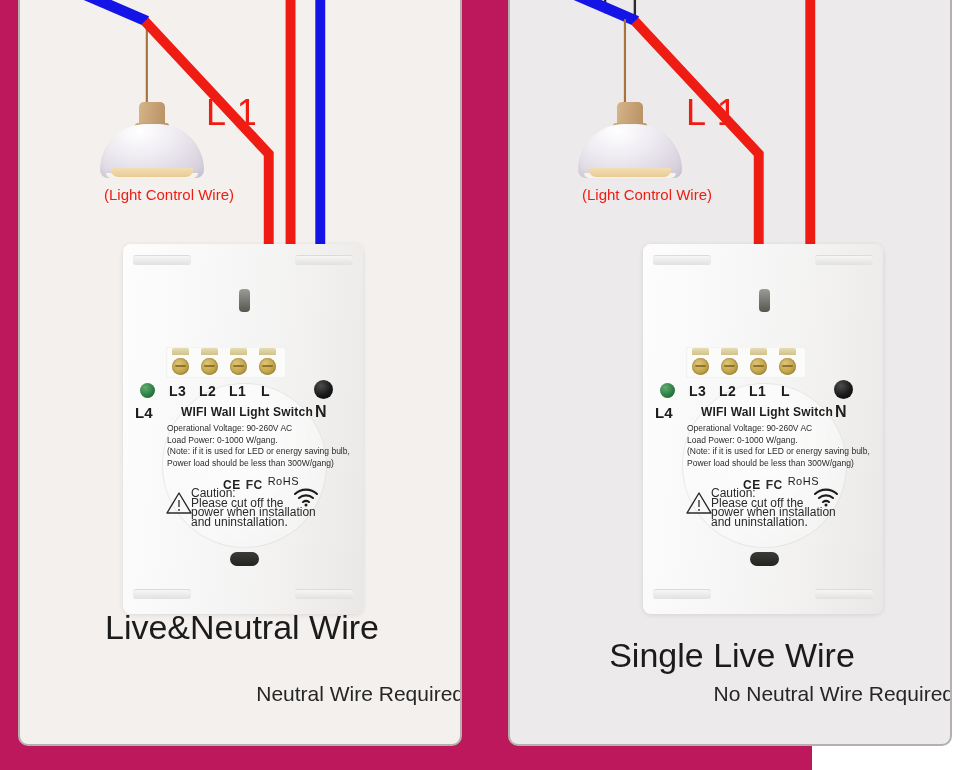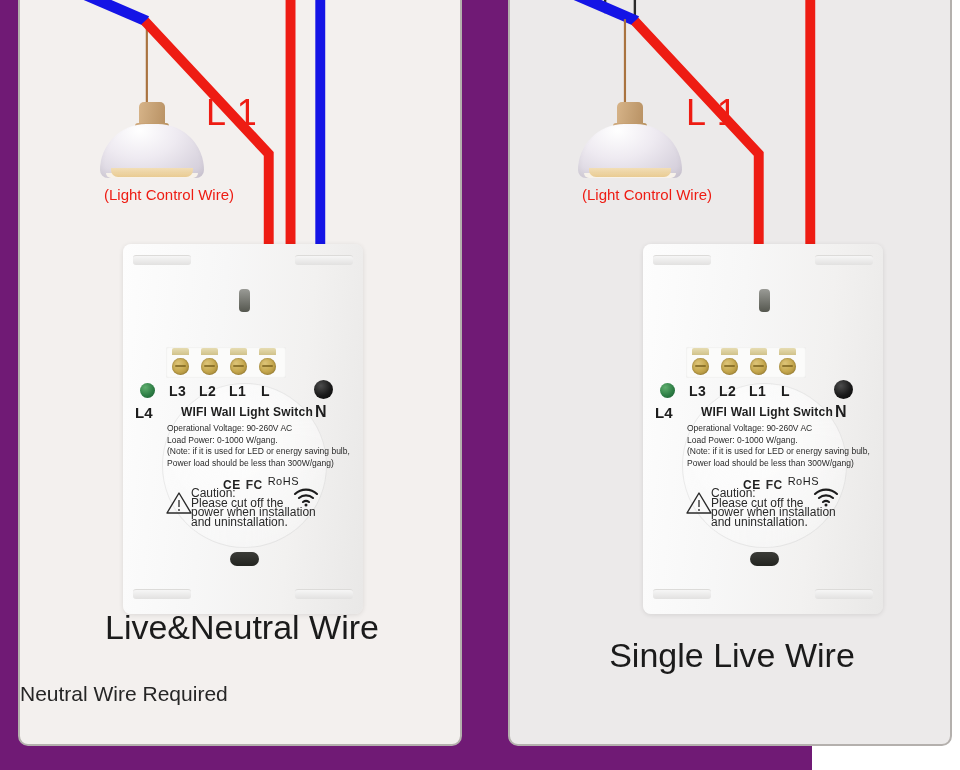--- a/index.html
+++ b/index.html
@@ -12,21 +12,21 @@
     height: 770px;
     font-family: "Liberation Sans", sans-serif;
     overflow: hidden;
     position: relative;
   }
   #stage {
     position: absolute;
     left: 0; top: 0;
     width: 812px;
     height: 770px;
-    background: #701a75;
+    background: #be185d;
   }
 
   
   .panel {
     position: absolute;
     top: -14px;
     height: 760px;
     border: 2px solid #b4b0ad;
     border-radius: 10px;
     box-sizing: border-box;
@@ -317,21 +317,21 @@
   
   .cap-title {
     position: absolute;
     text-align: center;
     font-size: 34px;
     color: #1b1b1b;
     white-space: nowrap;
   }
   .cap-sub {
     position: absolute;
-    text-align: left;
+    text-align: right;
     font-size: 21px;
     color: #262626;
     white-space: nowrap;
   }
 </style>
 </head>
 <body>
 
 <div id="stage">
 
@@ -526,15 +526,16 @@
 
       <svg class="sw-wifi" viewBox="0 0 26 20">
         <path d="M2 7 A16 16 0 0 1 24 7" fill="none" stroke="#1d1d1d" stroke-width="2.1" stroke-linecap="round"></path>
         <path d="M6 11 A10.5 10.5 0 0 1 20 11" fill="none" stroke="#1d1d1d" stroke-width="2.1" stroke-linecap="round"></path>
         <path d="M10 15 A5 5 0 0 1 16 15" fill="none" stroke="#1d1d1d" stroke-width="2.1" stroke-linecap="round"></path>
         <circle cx="13" cy="18" r="1.5" fill="#1d1d1d"></circle>
       </svg>
     </div>
 
     <div class="cap-title" style="left:0; top:648px; width:444px;">Single Live Wire</div>
+    <div class="cap-sub" style="left:0; top:694px; width:444px;">No Neutral Wire Required</div>
   </div>
 
 </div>
 
 </body></html>

